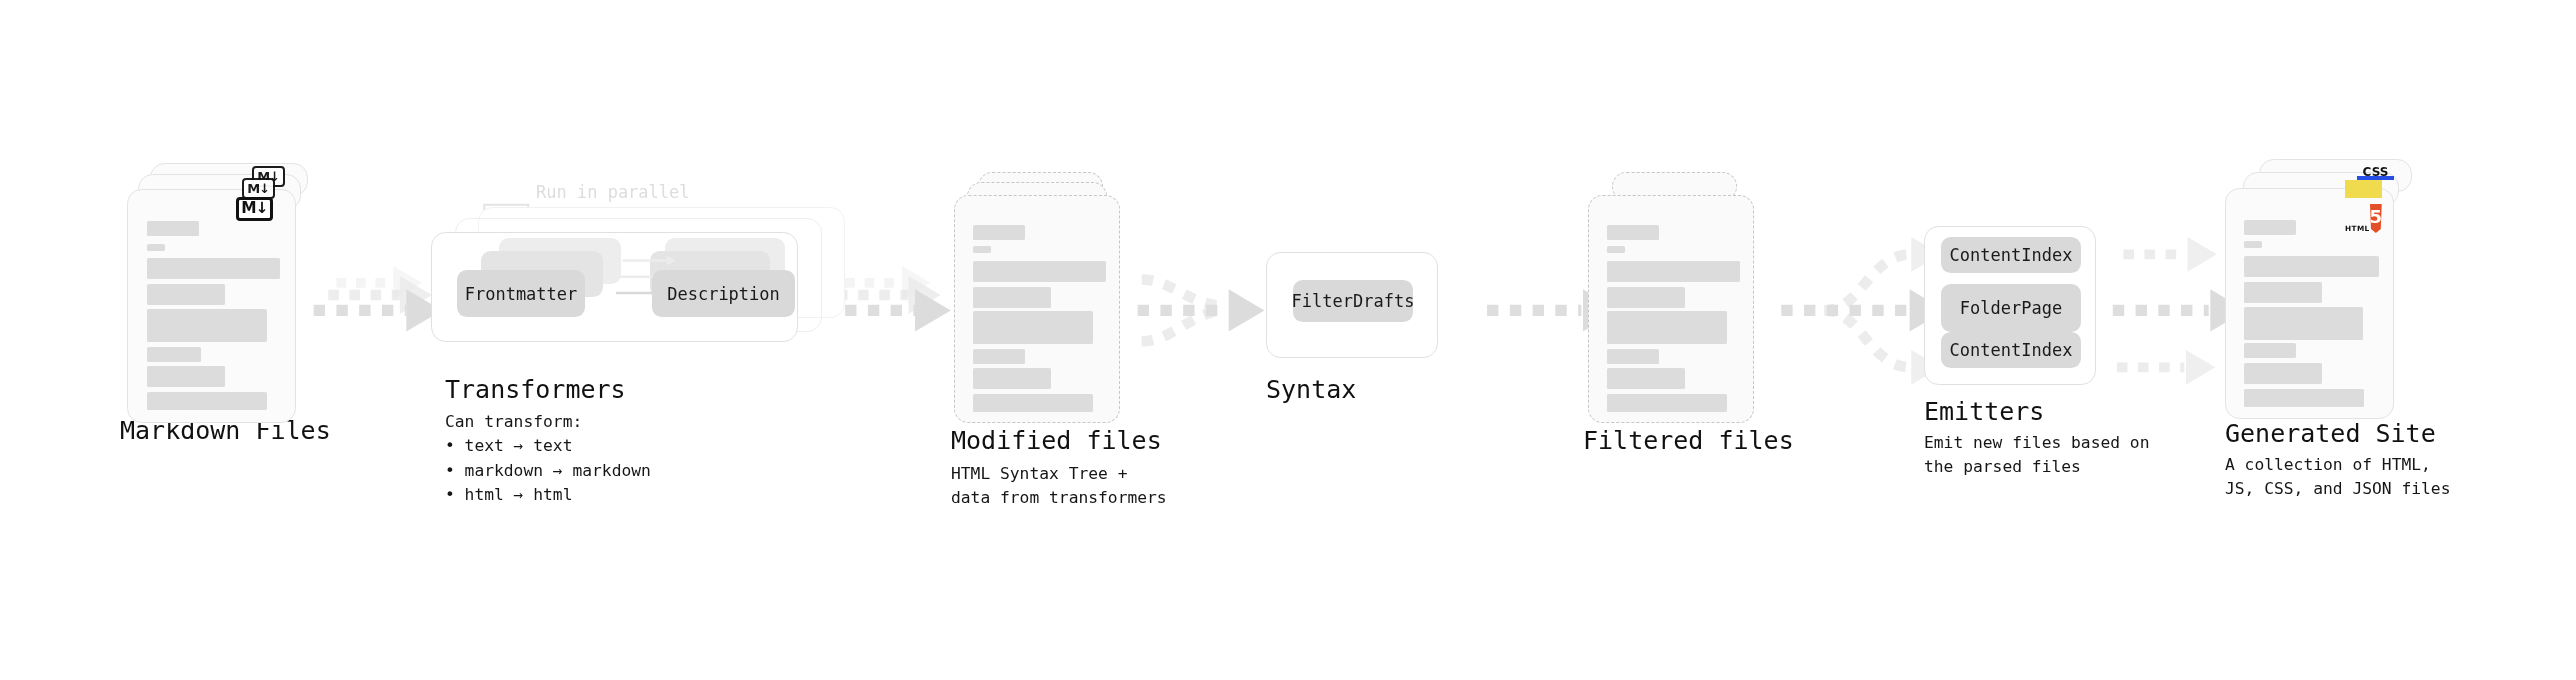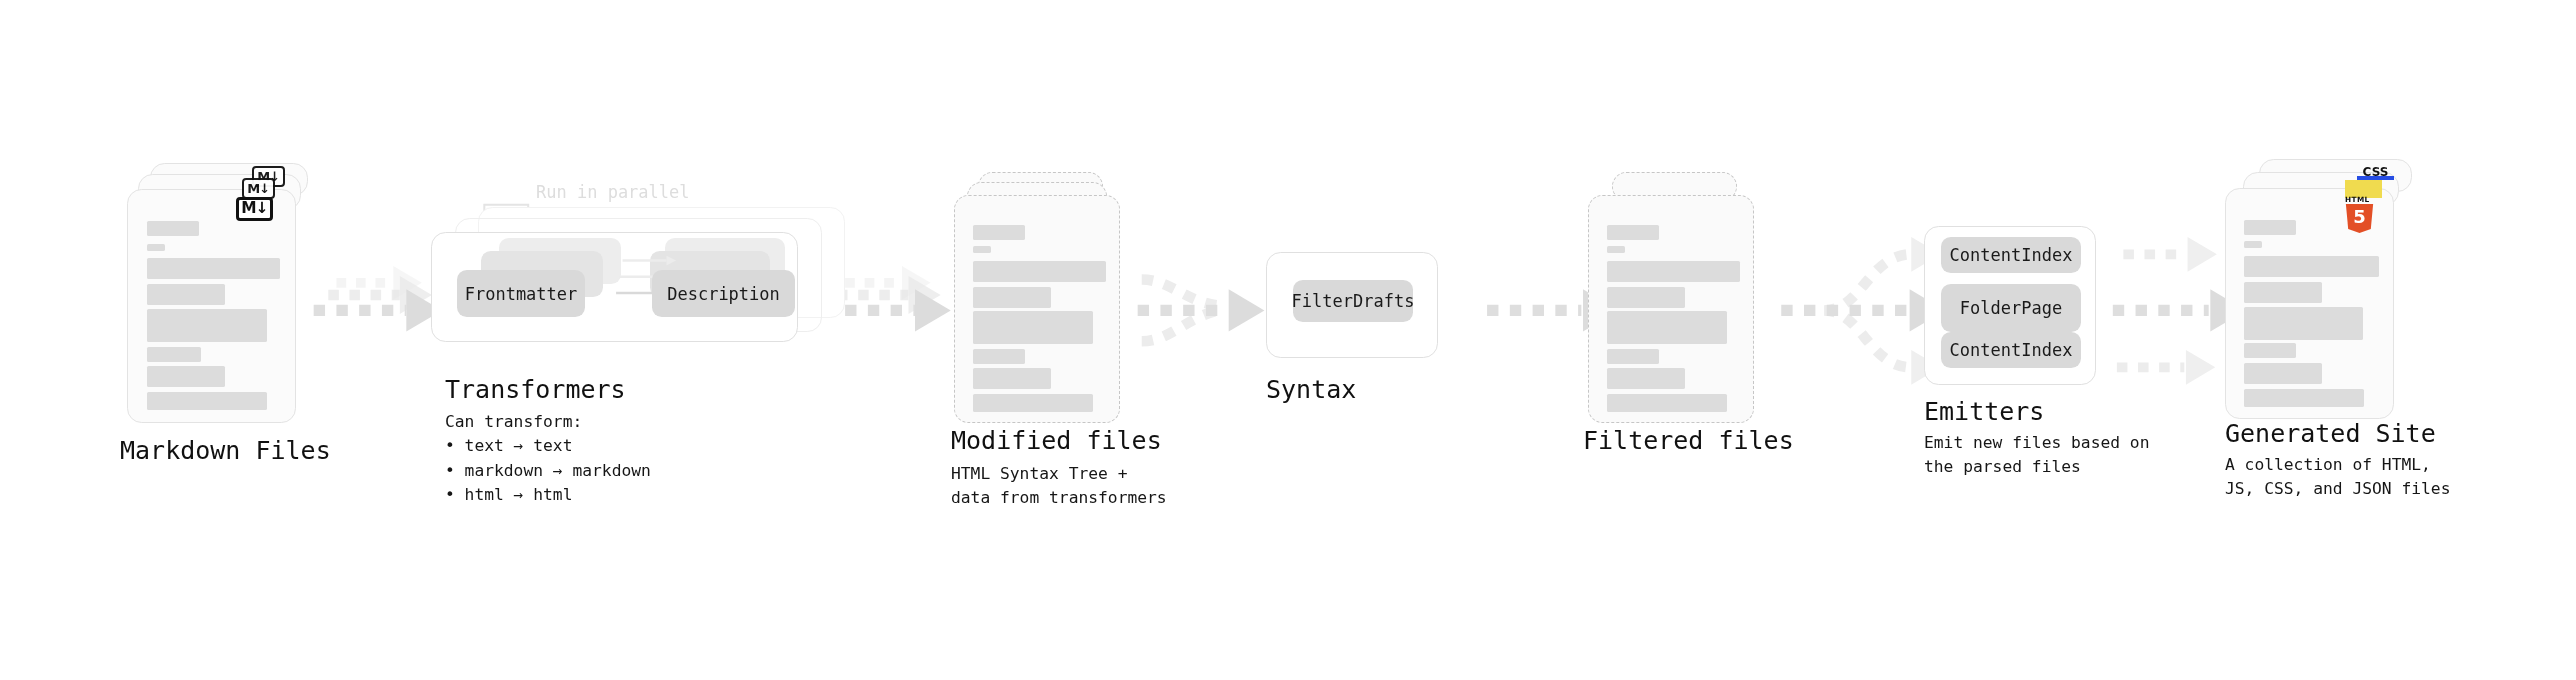--- a/index.html
+++ b/index.html
@@ -53,21 +53,21 @@
     font-family: "DejaVu Sans", sans-serif;
     font-weight: bold;
     font-size: 15.4px;
     line-height: 1;
     color: #111;
     letter-spacing: -0.8px;
   }
   .md-badge.sm { width: 32.5px; height: 21px; border-width: 2.4px; font-size: 13px; opacity: .95;}
   .html5-badge {
     width: 32.5px; height: 37px;
-    display: flex; flex-direction: column; align-items: flex-start;
+    display: flex; align-items: flex-end;
   }
   .html5-word {
     font-family: "DejaVu Sans", sans-serif;
     font-weight: bold; font-size: 7.3px; color: #111;
     letter-spacing: 0.4px; line-height: 8.1px;
   }
   .html5-shield {
     width: 29px; height: 29px;
     background: #e34f26;
     clip-path: polygon(3% 0%, 97% 0%, 89% 86%, 50% 100%, 11% 86%);
@@ -226,21 +226,21 @@
       <div class="bar" style="left:19.5px; top:119px; width:120px; height:32.5px;"></div>
       <div class="bar" style="left:19.5px; top:157px; width:54px;  height:14.6px;"></div>
       <div class="bar" style="left:19.5px; top:176px; width:78px;  height:21px;"></div>
       <div class="bar" style="left:19.5px; top:202px; width:120px; height:18px;"></div>
     </div>
 
     <div class="badge md-badge sm" style="left:130px; top:3.3px;">M↓</div>
     <div class="badge md-badge sm" style="left:120px; top:14.6px;">M↓</div>
     <div class="badge md-badge" style="left:114px; top:34px;">M↓</div>
   </div>
-  <div class="title" style="left:120px; top:416px;margin-top:20px;">Markdown Files</div>
+  <div class="title" style="left:120px; top:416px;">Markdown Files</div>
 
   <div class="abs" style="left:431px; top:207px; width:414px; height:138px;">
 
     <div class="pbox layer2" style="left:47px; top:0px; width:367px; height:111px;"></div>
     <div class="pbox layer" style="left:23.6px; top:11.4px; width:367px; height:114px;"></div>
     <div class="pbox" style="left:0px; top:25px; width:367px; height:110px;"></div>
 
     <div class="chip ghost2" style="left:68px; top:31px; width:122px; height:46px;"></div>
     <div class="chip ghost1" style="left:50px; top:44px; width:122px; height:46px;"></div>
     <div class="chip ghost2" style="left:234px; top:31px; width:120px; height:46px;"></div>

